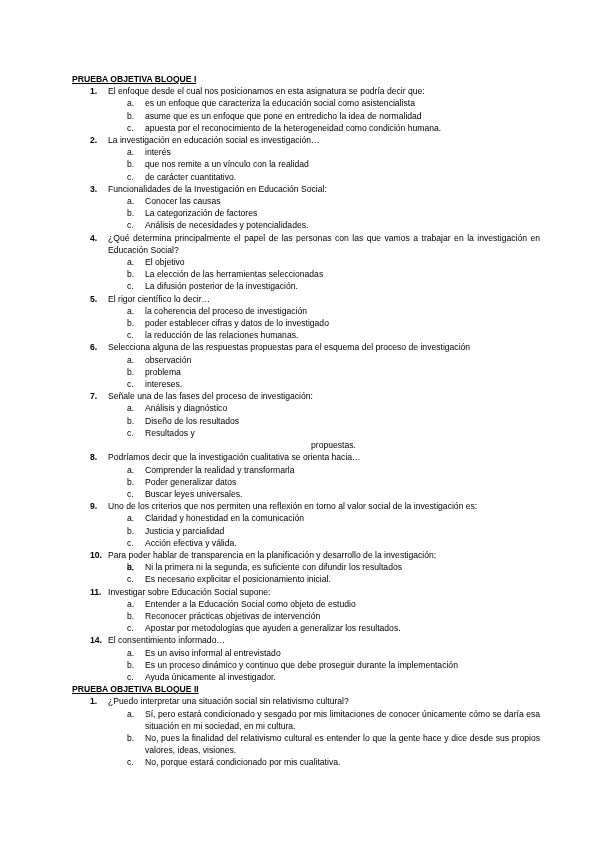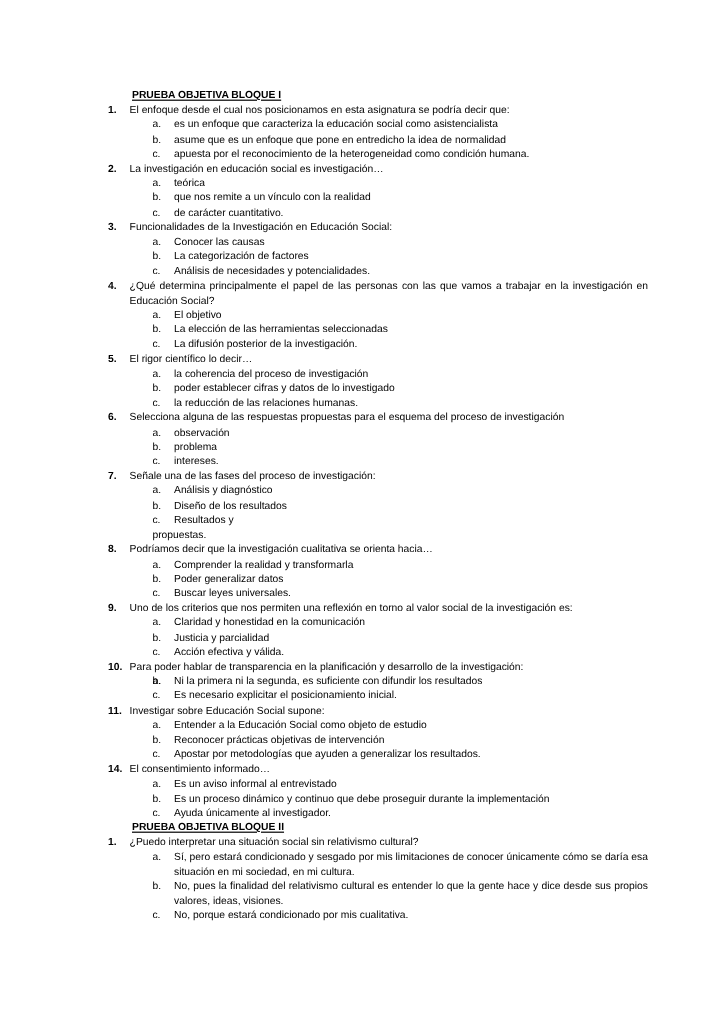--- a/index.html
+++ b/index.html
@@ -1,43 +1,43 @@
 <!DOCTYPE html>
 <html><head>
 <meta charset="utf-8">
 <style>
   html, body { margin: 0; padding: 0; background: #ffffff; }
   body { width: 600px; height: 848px; position: relative; overflow: hidden;
          font-family: "Liberation Sans", sans-serif; color: #000; }
   .page { position: absolute; left: 72px; top: 73px; width: 468px; font-size: 8.6px; line-height: 12.2px; }
-  .heading { font-weight: bold; text-decoration: underline; white-space: nowrap; margin-left: 38px; }
+  .heading { font-weight: bold; text-decoration: underline; white-space: nowrap; }
   .q { position: relative; padding-left: 36px; }
   .q .num { position: absolute; left: 18px; top: 0; font-weight: bold; }
   .q .qtext { text-align: justify; }
   .opt { position: relative; padding-left: 73px; text-align: justify; }
   .opt .letter { position: absolute; left: 55px; top: 0; }
-  .cont { padding-left: 55px; }
+  .cont { padding-left: 55px; text-align: center; }
 </style>
 </head>
 <body>
 
 <div class="page" id="page">
     <div class="heading">PRUEBA OBJETIVA BLOQUE I</div>
     <div class="q">
       <span class="num">1.</span>
       <div class="qtext">El enfoque desde el cual nos posicionamos en esta asignatura se podría decir que:</div>
     </div>
     <div class="opt"><span class="letter">a.</span><span>es un enfoque que caracteriza la educación social como asistencialista</span></div>
     <div class="opt"><span class="letter">b.</span><span>asume que es un enfoque que pone en entredicho la idea de normalidad</span></div>
     <div class="opt"><span class="letter">c.</span><span>apuesta por el reconocimiento de la heterogeneidad como condición humana.</span></div>
     <div class="q">
       <span class="num">2.</span>
       <div class="qtext">La investigación en educación social es investigación…</div>
     </div>
-    <div class="opt"><span class="letter">a.</span><span>teórica</span></div>
+    <div class="opt"><span class="letter">a.</span><span>interés</span></div>
     <div class="opt"><span class="letter">b.</span><span>que nos remite a un vínculo con la realidad</span></div>
     <div class="opt"><span class="letter">c.</span><span>de carácter cuantitativo.</span></div>
     <div class="q">
       <span class="num">3.</span>
       <div class="qtext">Funcionalidades de la Investigación en Educación Social:</div>
     </div>
     <div class="opt"><span class="letter">a.</span><span>Conocer las causas</span></div>
     <div class="opt"><span class="letter">b.</span><span>La categorización de factores</span></div>
     <div class="opt"><span class="letter">c.</span><span>Análisis de necesidades y potencialidades.</span></div>
     <div class="q">

